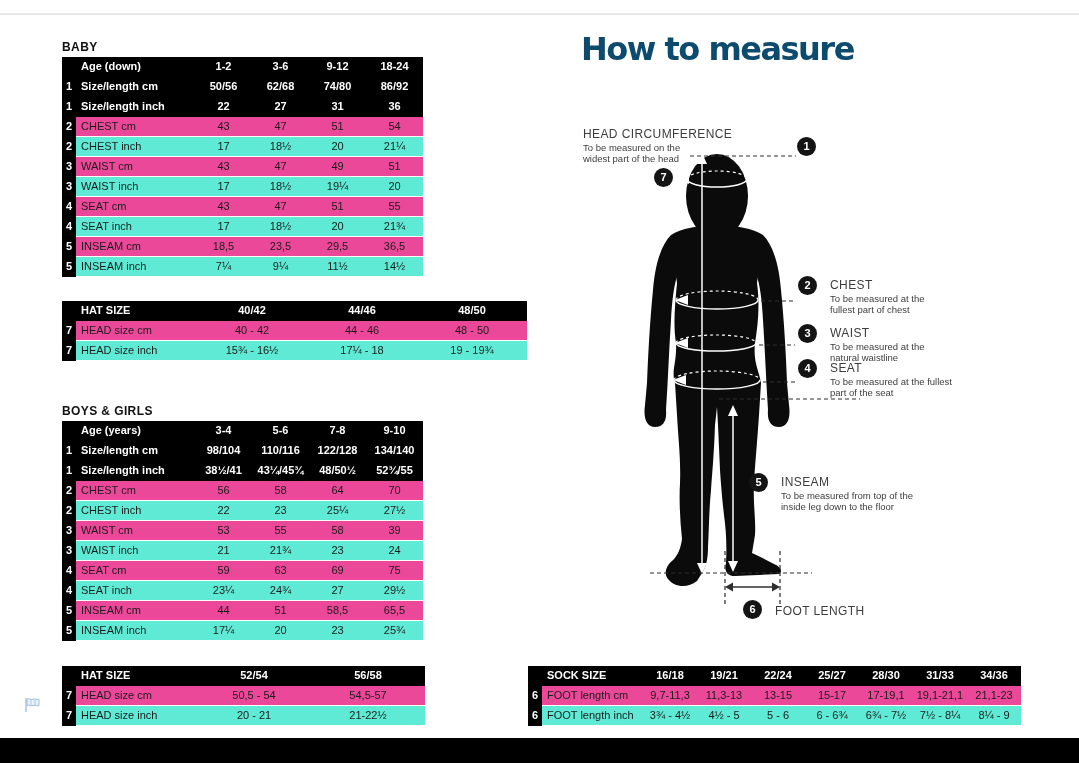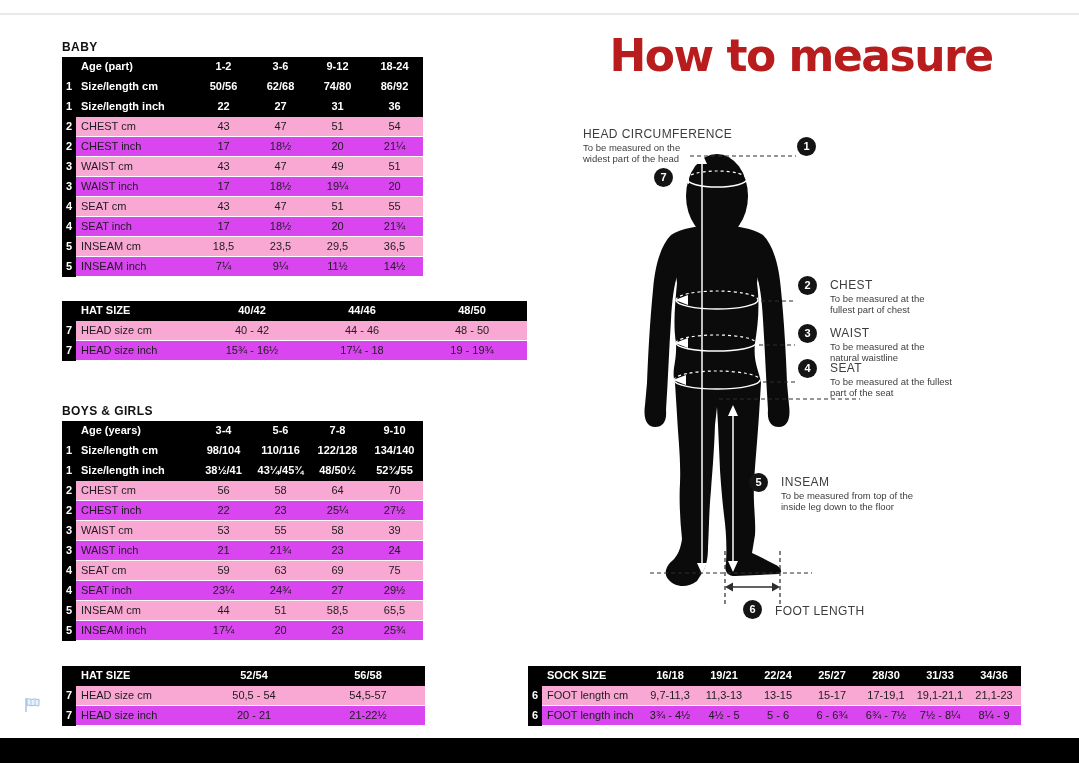--- a/index.html
+++ b/index.html
@@ -26,44 +26,44 @@
   table.size-table{border-collapse:separate;border-spacing:0;table-layout:fixed;}
   .size-table td{
     height:19px;font-size:11px;line-height:19px;padding:0;
     border-bottom:1px solid #fff;white-space:nowrap;overflow:hidden;
   }
   .size-table td.c-num{width:14px;background:#000;color:#fff;font-weight:bold;
     text-align:center;border-bottom-color:#000;}
   .size-table td.c-label{text-align:left;padding-left:5px;}
   .size-table td.c-val{text-align:center;}
   .size-table tr.r-dark td{background:#000;color:#fff;font-weight:bold;border-bottom-color:#000;}
-  .size-table tr.r-light td:not(.c-num){background:#f9a8d4;}
-  .size-table tr.r-shaded td:not(.c-num){background:#d946ef;margin-top:32px;}
+  .size-table tr.r-light td:not(.c-num){background:#ec4899;}
+  .size-table tr.r-shaded td:not(.c-num){background:#5eead4;margin-top:32px;}
 
   table.t-baby,table.t-boys-girls{width:358px;}
   .t-baby td.c-label,.t-boys-girls td.c-label{width:114px;}
   .t-baby td.c-val,.t-boys-girls td.c-val{width:57px;}
 
   table.t-hat-baby{width:462px;}
   .t-hat-baby td.c-label{width:116px;}
   .t-hat-baby td.c-val{width:110px;}
 
   table.t-hat-kids{width:358px;}
   .t-hat-kids td.c-label{width:116px;}
   .t-hat-kids td.c-val{width:114px;}
 
   table.t-sock{width:490px;}
   .t-sock td.c-label{width:96px;}
   .t-sock td.c-val{width:54px;}
 
   
   #page-title{
     left:581px;top:30px;width:440px;
-    font-family:"DejaVu Sans",sans-serif;font-weight:800;font-size:44px;
-    letter-spacing:-1.5px;color:#b91c1c;text-align:center;
+    font-family:"DejaVu Sans",sans-serif;font-weight:800;font-size:32px;
+    letter-spacing:-1.5px;color:#0c4a6e;
   }
 
   
   #diagram{left:0;top:0;width:1079px;height:763px;}
   #figure-svg{position:absolute;left:575px;top:115px;}
   .badge{
     position:absolute;width:19px;height:19px;border-radius:50%;background:#141414;
     color:#fff;font-size:11px;line-height:19px;font-weight:bold;text-align:center;
   }
   .ann{position:absolute;font-size:9.5px;color:#3d3d3d;}
@@ -83,21 +83,21 @@
 <body>
 
 <div id="top-line" class="abs"></div>
 
 <div id="label-baby" class="abs section-label">BABY</div>
 <div id="tblhost-baby" class="abs">
     <table class="size-table t-baby">
       <tbody>
         <tr class="r-dark">
           <td class="c-num"></td>
-          <td class="c-label">Age (part)</td>
+          <td class="c-label">Age (down)</td>
           <td class="c-val">1-2</td>
           <td class="c-val">3-6</td>
           <td class="c-val">9-12</td>
           <td class="c-val">18-24</td>
         </tr>
         <tr class="r-dark">
           <td class="c-num">1</td>
           <td class="c-label">Size/length cm</td>
           <td class="c-val">50/56</td>
           <td class="c-val">62/68</td>

